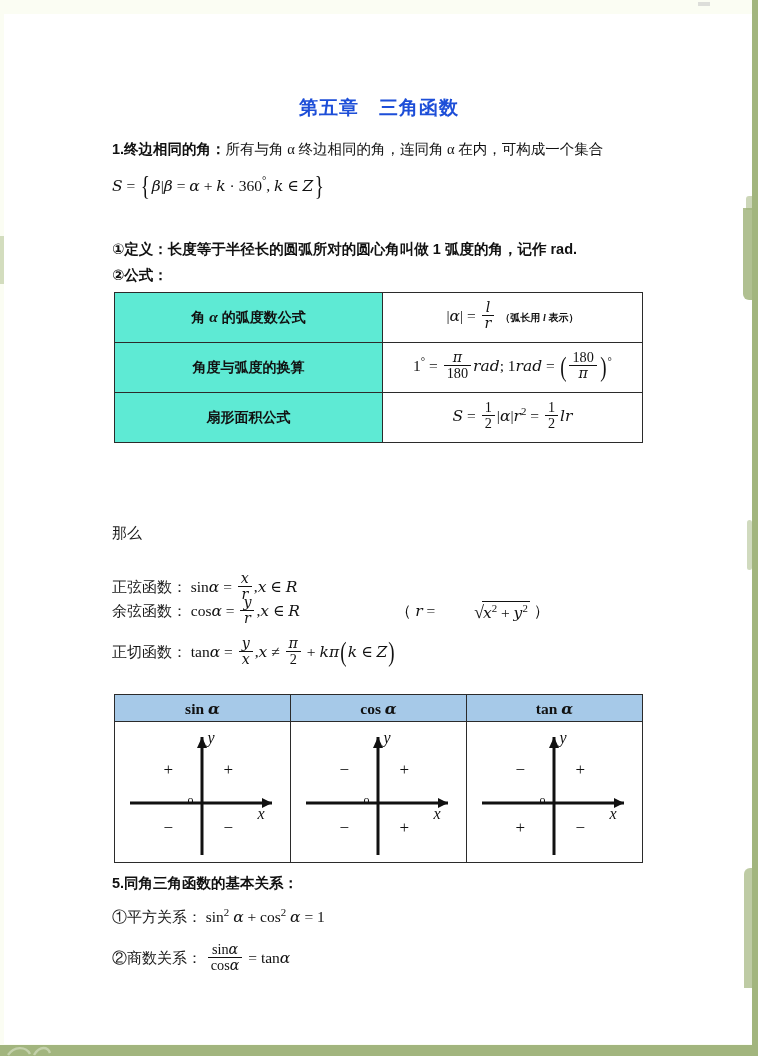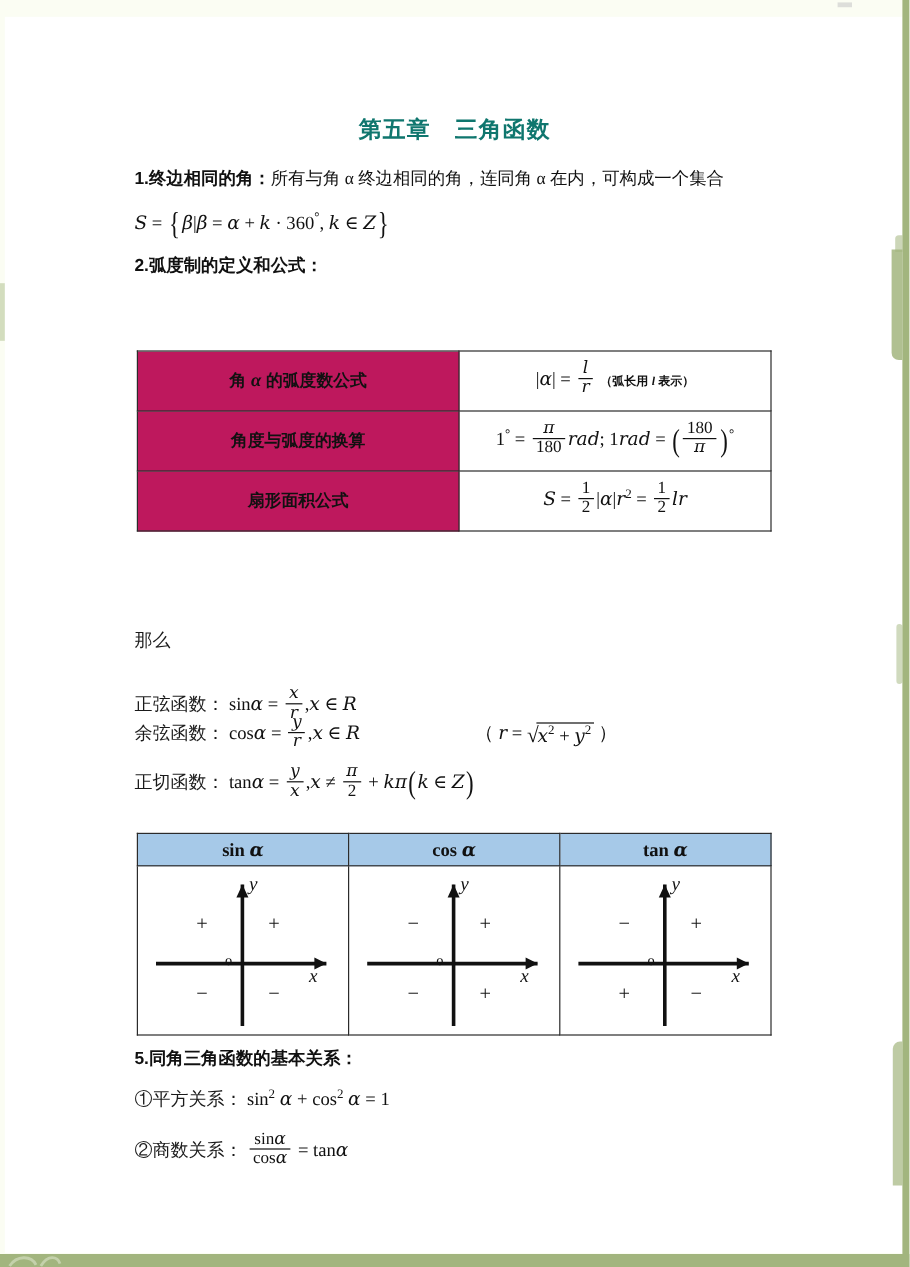--- a/index.html
+++ b/index.html
@@ -76,21 +76,21 @@
     top: 0;
     width: 758px;
     height: 1056px;
   }
   .doc-title {
     text-align: center;
     font-family: "Liberation Sans", "DejaVu Sans", sans-serif;
     font-weight: bold;
     font-size: 19px;
     letter-spacing: 1px;
-    color: #0f766e;
+    color: #1d4ed8;
     position: absolute;
     left: 0;
     top: 95px;
     width: 758px;
   }
   .heading {
     position: absolute;
     left: 112px;
     width: 548px;
     font-family: "Liberation Sans", "DejaVu Sans", sans-serif;
@@ -135,21 +135,21 @@
   .frac .den { display: block; padding: 0 3px; border-top: 1px solid #111; }
   .bigpar {
     display: inline-block;
     font-size: 1.7em;
     font-style: normal;
     vertical-align: middle;
     font-weight: 300;
     transform: scaleX(.72);
   }
   .sup { font-size: .7em; vertical-align: super; font-style: normal; }
-  .sqrt { display: inline-block; vertical-align: middle; }
+  .sqrt { display: inline-block; vertical-align: middle; margin-left: 35px; }
   .sqrt > .radic { font-style: normal; font-size: 1.15em; }
   .sqrt > .rad-body {
     display: inline-block;
     border-top: 1px solid #111;
     padding: 0 2px 0 1px;
     margin-left: -2px;
   }
   .abs { font-style: normal; }
 
   
@@ -158,21 +158,21 @@
     border-collapse: collapse;
     table-layout: fixed;
   }
   .tbl td, .tbl th {
     border: 1.2px solid #2b2b2b;
     padding: 0;
     text-align: center;
     vertical-align: middle;
   }
   .tbl .label-cell {
-    background: #be185d;
+    background: #5eead4;
     font-family: "Liberation Sans", "DejaVu Sans", sans-serif;
     font-weight: bold;
     font-size: 14px;
     color: #111;
   }
   .tbl .formula-cell {
     background: #ffffff;
   }
 
   #formula-table { left: 114px; top: 292px; width: 528px; }
@@ -236,23 +236,22 @@
   <div class="doc-title">第五章　三角函数</div>
 
   <div class="heading" style="top:140px;">
     <span>1.</span><span>终边相同的角：</span><span class="plain">所有与角 α 终边相同的角，连同角 α 在内，可构成一个集合</span>
   </div>
 
   <div class="body-line math" style="top:172px;">
     <span class="gr">S</span><span class="up"> = </span><span class="bigpar">{</span><span class="gr">β</span><span class="up">|</span><span class="gr">β</span><span class="up"> = </span><span class="gr">α</span><span class="up"> + </span><span class="gr">k</span><span class="up"> · </span><span class="up">360</span><span class="sup">°</span><span class="up">, </span><span class="gr">k</span><span class="up"> ∈ </span><span class="gr">Z</span><span class="bigpar">}</span>
   </div>
 
-  <div class="heading" style="top:213px;">
-    <span>2.</span><span>弧度制的定义和公式：</span>
-  </div>
+  <div class="heading" style="top:240px;">①定义：长度等于半径长的圆弧所对的圆心角叫做 1 弧度的角，记作 rad.</div>
+  <div class="heading" style="top:266px;">②公式：</div>
 
   <table class="tbl" id="formula-table">
     <colgroup>
         <col class="c1">
         <col class="c2">
       </colgroup>
     <tbody>
       <tr>
         <td class="label-cell">
           角 <span class="math gr">α</span> 的弧度数公式

